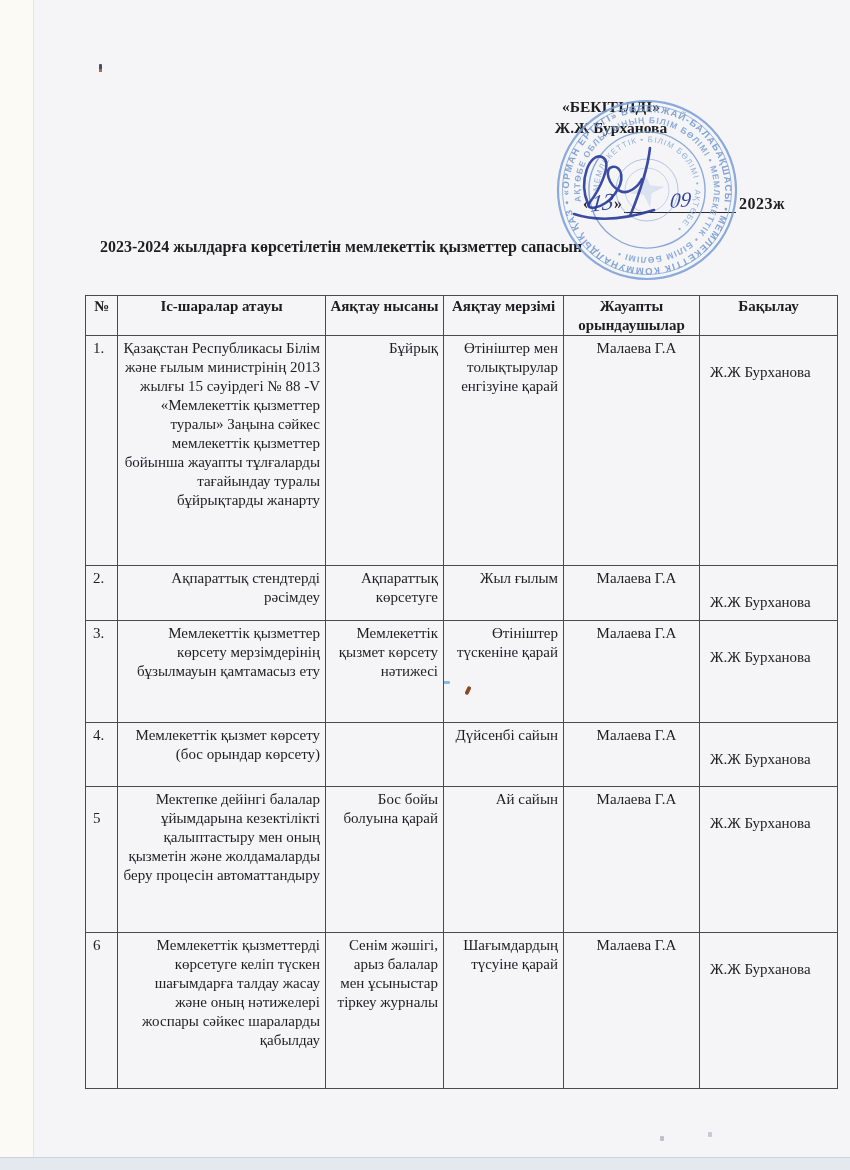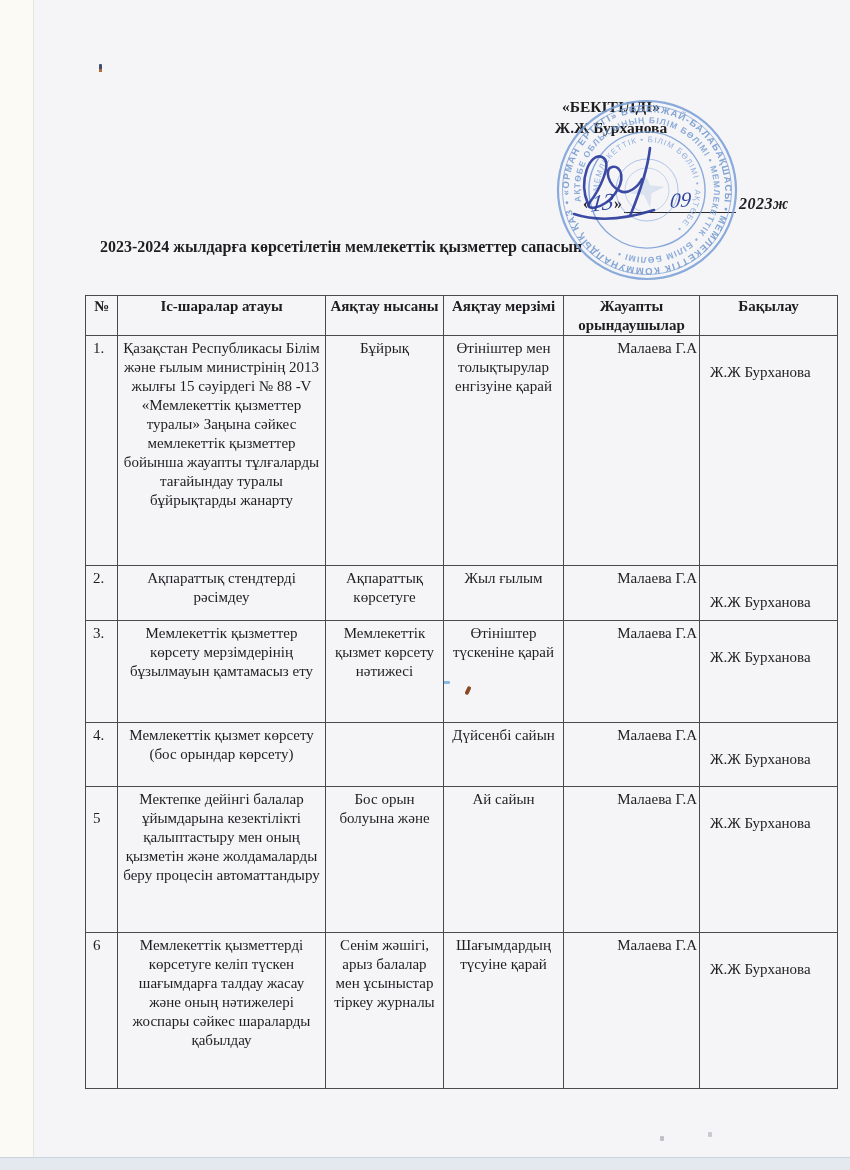--- a/index.html
+++ b/index.html
@@ -40,21 +40,21 @@
   .hand{
     font-family:"Liberation Serif",serif;font-style:italic;font-weight:normal;
     color:#3347a0;
   }
   .hand-day{font-size:23px;line-height:20px;display:inline-block;transform:rotate(-8deg) skewX(-14deg);}
   .hand-month{font-size:21px;line-height:18px;display:inline-block;transform:rotate(-5deg) skewX(-10deg);}
   .date-underline{
     display:inline-block;width:112px;text-align:center;
     border-bottom:1.6px solid #2a2a2c;margin:0 3px 0 2px;padding-bottom:1px;
   }
-  .date-year{letter-spacing:.5px;font-style:italic;}
+  .date-year{letter-spacing:.5px;}
 
   
   .stamp{position:absolute;left:551px;top:94px;width:192px;height:192px;z-index:3;pointer-events:none;}
   
   .signature{position:absolute;left:566px;top:140px;width:112px;height:90px;z-index:4;pointer-events:none;}
 
   
   .doc-title{
     position:absolute;left:100px;top:236px;width:745px;z-index:2;
     text-align:left;font-weight:bold;font-size:16px;line-height:22px;
@@ -69,22 +69,22 @@
   .plan th,.plan td{
     border:1px solid #4a4a48;vertical-align:top;
     overflow:hidden;
   }
   .plan th{font-weight:bold;text-align:center;padding:1px 2px 0;line-height:19px;}
   .row-h{height:40px;}
   .r1{height:230px;} .r2{height:55px;} .r3{height:102px;}
   .r4{height:64px;} .r5{height:146px;} .r6{height:156px;}
   td.c-num{text-align:left;padding:3px 0 0 7px;}
   td.c-num.low{padding-top:22px;}
-  td.c-name,td.c-form,td.c-term{text-align:center;padding:3px 5px 0;}
-  td.c-resp{text-align:right;padding:3px 2px 0 12px;}
+  td.c-name,td.c-form,td.c-term{text-align:right;padding:3px 5px 0;}
+  td.c-resp{text-align:center;padding:3px 2px 0 12px;}
   td.c-ctrl{text-align:left;padding:27px 2px 0 10px;}
 </style>
 </head>
 <body>
 
 <div class="page">
 
   <div class="scan-strip-left"></div>
   <div class="scan-strip-bottom"></div>
   <div class="speck speck-a"></div>
@@ -189,21 +189,21 @@
       <td class="c-num">4.</td>
       <td class="c-name">Мемлекеттік қызмет көрсету  (бос орындар көрсету)</td>
       <td class="c-form"></td>
       <td class="c-term">Дүйсенбі сайын</td>
       <td class="c-resp">Малаева Г.А</td>
       <td class="c-ctrl">Ж.Ж Бурханова</td>
     </tr>
     <tr class="r5">
       <td class="c-num low">5</td>
       <td class="c-name">Мектепке дейінгі балалар ұйымдарына кезектілікті қалыптастыру мен оның қызметін және жолдамаларды беру процесін автоматтандыру</td>
-      <td class="c-form">Бос орын болуына және</td>
+      <td class="c-form">Бос бойы болуына қарай</td>
       <td class="c-term">Ай сайын</td>
       <td class="c-resp">Малаева Г.А</td>
       <td class="c-ctrl">Ж.Ж Бурханова</td>
     </tr>
     <tr class="r6">
       <td class="c-num">6</td>
       <td class="c-name">Мемлекеттік қызметтерді көрсетуге келіп түскен шағымдарға талдау жасау және оның нәтижелері жоспары сәйкес шараларды қабылдау</td>
       <td class="c-form">Сенім жәшігі, арыз балалар мен ұсыныстар тіркеу журналы</td>
       <td class="c-term">Шағымдардың түсуіне қарай</td>
       <td class="c-resp">Малаева Г.А</td>

